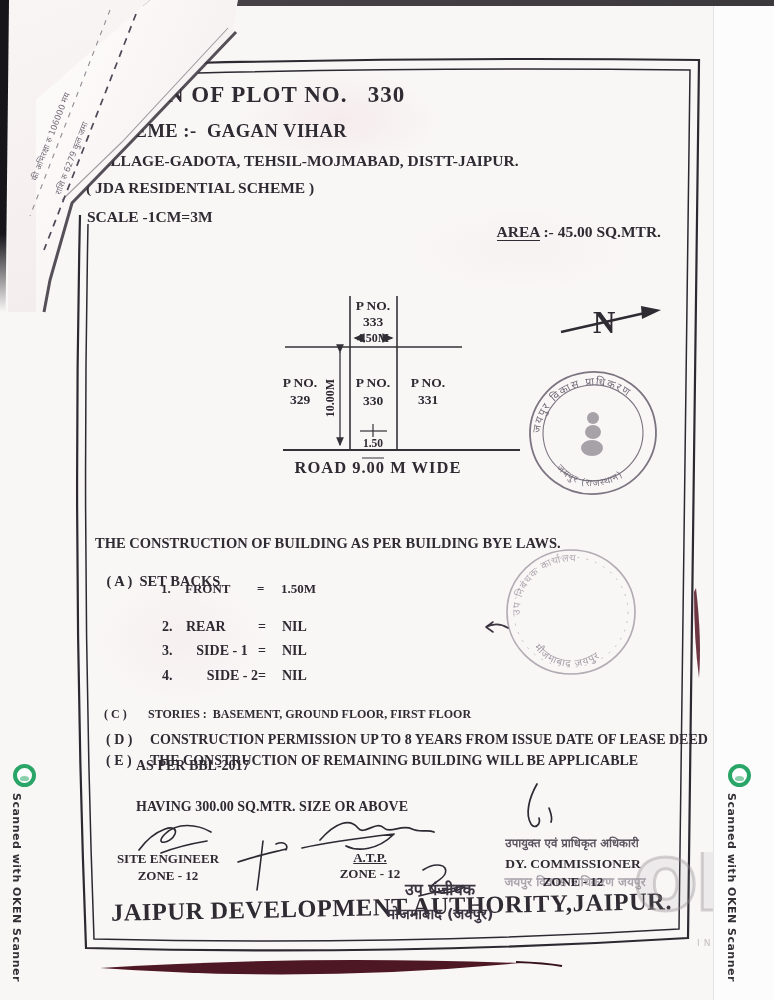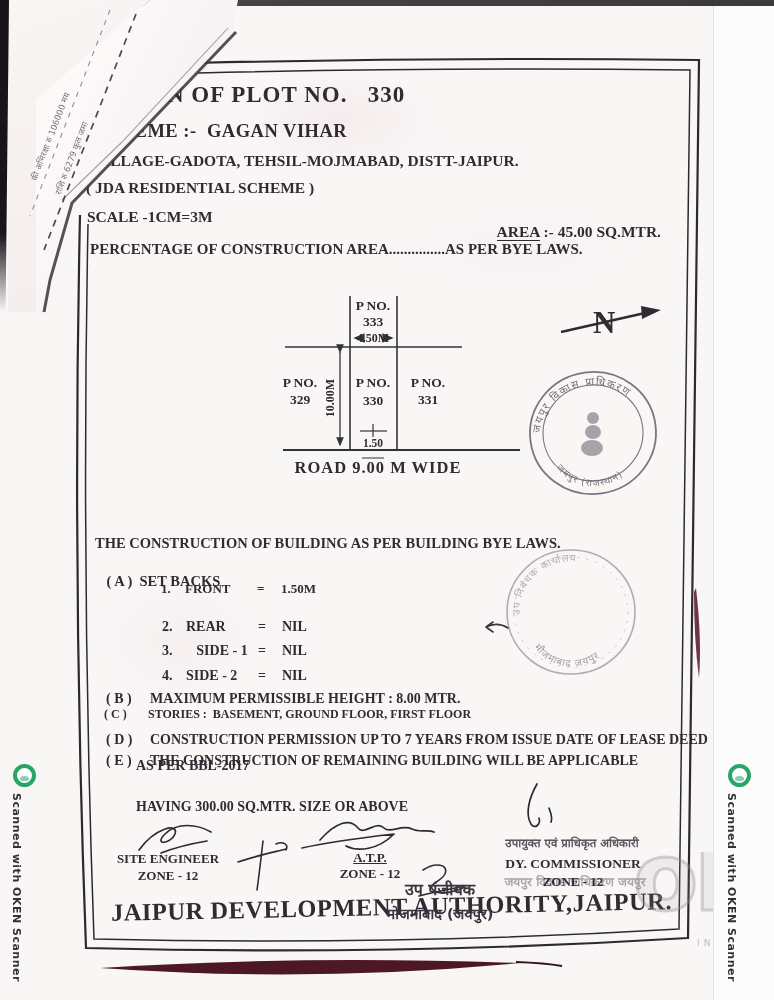--- a/index.html
+++ b/index.html
@@ -68,21 +68,20 @@
               background:linear-gradient(215deg,#a06a45,#4a2614 70%);"></div>
 
   <div class="t" style="left:118px;top:82px;font-size:23px;letter-spacing:1px;">PLAN OF PLOT NO.   330</div>
   <div class="t" style="left:95px;top:121px;font-size:18.5px;letter-spacing:.5px;">SCHEME :-  GAGAN VIHAR</div>
   <div class="t" style="left:93px;top:152px;font-size:15.5px;">VILLAGE-GADOTA, TEHSIL-MOJMABAD, DISTT-JAIPUR.</div>
   <div class="t" style="left:86px;top:179px;font-size:15.5px;">( JDA RESIDENTIAL SCHEME )</div>
   <div class="t" style="left:87px;top:208px;font-size:15.5px;">SCALE -1CM=3M</div>
   <div class="t" style="left:467px;top:206px;font-size:15.5px;">
     <span class="underl">AREA</span><span> :- 45.00 SQ.MTR.</span>
   </div>
-  <div class="t" style="left:90px;top:241px;font-size:15px;">PERCENTAGE OF CONSTRUCTION AREA...............AS PER BYE LAWS.</div>
 
   <svg width="300" height="200" viewBox="0 0 300 200" style="left:270px;top:288px;z-index:3;">
     <defs>
       <marker id="ah" markerWidth="8" markerHeight="8" refX="6" refY="3" orient="auto">
         <path d="M0,0 L7,3 L0,6 Z" fill="#343239"></path>
       </marker>
     </defs>
     <g stroke="#343239" stroke-width="1.6" fill="none">
       <line x1="80" y1="8" x2="80" y2="162"></line>
       <line x1="127" y1="8" x2="127" y2="162"></line>
@@ -163,35 +162,32 @@
   <div class="t" style="left:148px;top:568px;font-size:13px;">
     <span style="display:inline-block;width:24px;">1.</span><span style="display:inline-block;width:72px;">FRONT</span><span style="display:inline-block;width:24px;">=</span><span>1.50M</span>
   </div>
   <div class="t" style="left:148px;top:604px;font-size:14px;">
     <span style="display:inline-block;width:24px;">2.</span><span style="display:inline-block;width:72px;">REAR</span><span style="display:inline-block;width:24px;">=</span><span>NIL</span>
   </div>
   <div class="t" style="left:148px;top:628px;font-size:14px;">
     <span style="display:inline-block;width:24px;">3.</span><span style="display:inline-block;width:72px;text-align:center;">SIDE - 1</span><span style="display:inline-block;width:24px;">=</span><span>NIL</span>
   </div>
   <div class="t" style="left:148px;top:653px;font-size:14px;">
-    <span style="display:inline-block;width:24px;">4.</span><span style="display:inline-block;width:72px;">SIDE - 2</span><span style="display:inline-block;width:24px;">=</span><span>NIL</span>
+    <span style="display:inline-block;width:24px;">4.</span><span style="display:inline-block;width:72px;text-align:right;">SIDE - 2</span><span style="display:inline-block;width:24px;">=</span><span>NIL</span>
   </div>
 
   <svg width="28" height="18" viewBox="0 0 28 18" style="left:482px;top:618px;z-index:3;">
     <path d="M26,10 C18,5 10,6 4,9 M4,9 L11,4 M4,9 L11,14" stroke="#3a3540" stroke-width="1.6" fill="none" stroke-linecap="round"></path>
   </svg>
 
-  <div class="t" style="left:92px;top:676px;font-size:14px;">
-    <span style="display:inline-block;width:44px;">( B )</span><span>MAXIMUM PERMISSIBLE HEIGHT : 8.00 MTR.</span>
-  </div>
   <div class="t" style="left:92px;top:695px;font-size:12px;">
     <span style="display:inline-block;width:44px;">( C )</span><span>STORIES :  BASEMENT, GROUND FLOOR, FIRST FLOOR</span>
   </div>
   <div class="t" style="left:92px;top:717px;font-size:14px;">
-    <span style="display:inline-block;width:44px;">( D )</span><span>CONSTRUCTION PERMISSION UP TO 7 YEARS FROM ISSUE DATE OF LEASE DEED</span>
+    <span style="display:inline-block;width:44px;">( D )</span><span>CONSTRUCTION PERMISSION UP TO 8 YEARS FROM ISSUE DATE OF LEASE DEED</span>
   </div>
   <div class="t" style="left:92px;top:738px;font-size:14px;">
     <span style="display:inline-block;width:44px;">( E )</span><span>THE CONSTRUCTION OF REMAINING BUILDING WILL BE APPLICABLE</span>
   </div>
   <div class="t" style="left:136px;top:758px;font-size:14px;">AS PER BBL-2017</div>
   <div class="t" style="left:136px;top:799px;font-size:14px;">HAVING 300.00 SQ.MTR. SIZE OR ABOVE</div>
 
   <svg width="85" height="38" viewBox="0 0 85 38" style="left:135px;top:820px;z-index:3;">
     <path d="M4,30 C20,8 44,2 40,14 C36,24 18,26 30,14 C42,2 62,4 76,12 M26,33 C44,26 60,23 72,21" stroke="#2d2a33" stroke-width="1.7" fill="none" stroke-linecap="round"></path>
   </svg>

